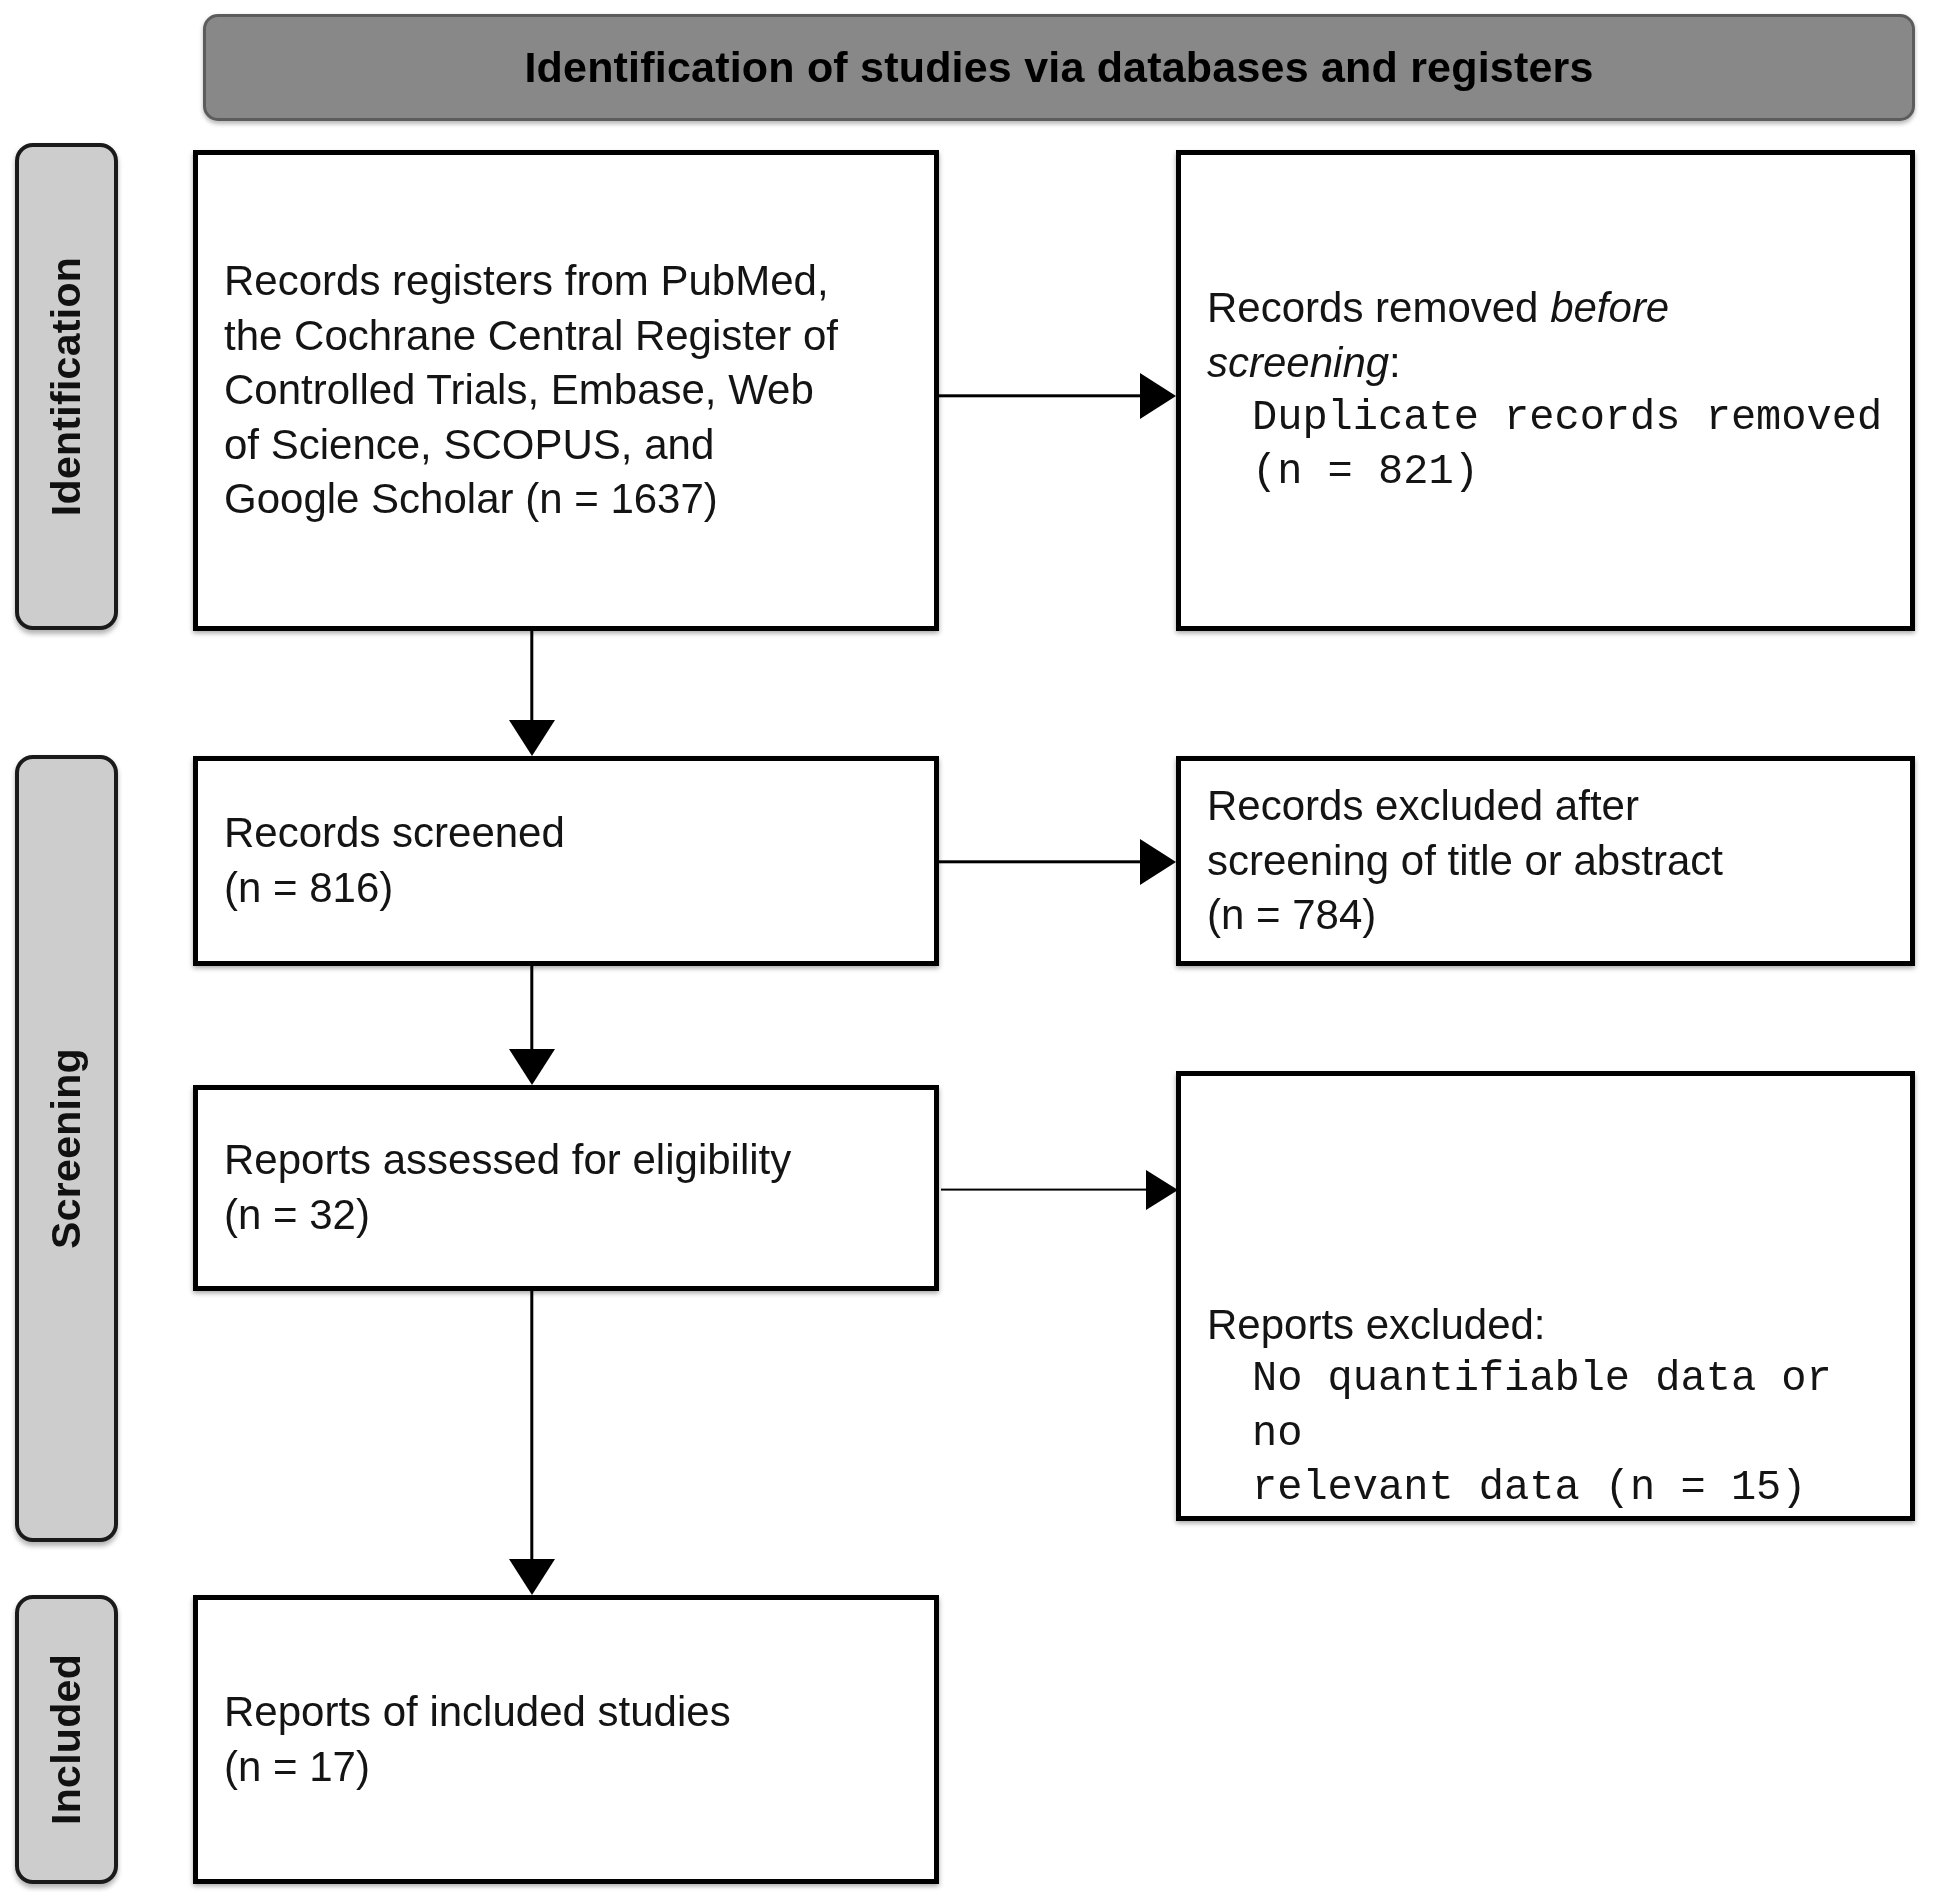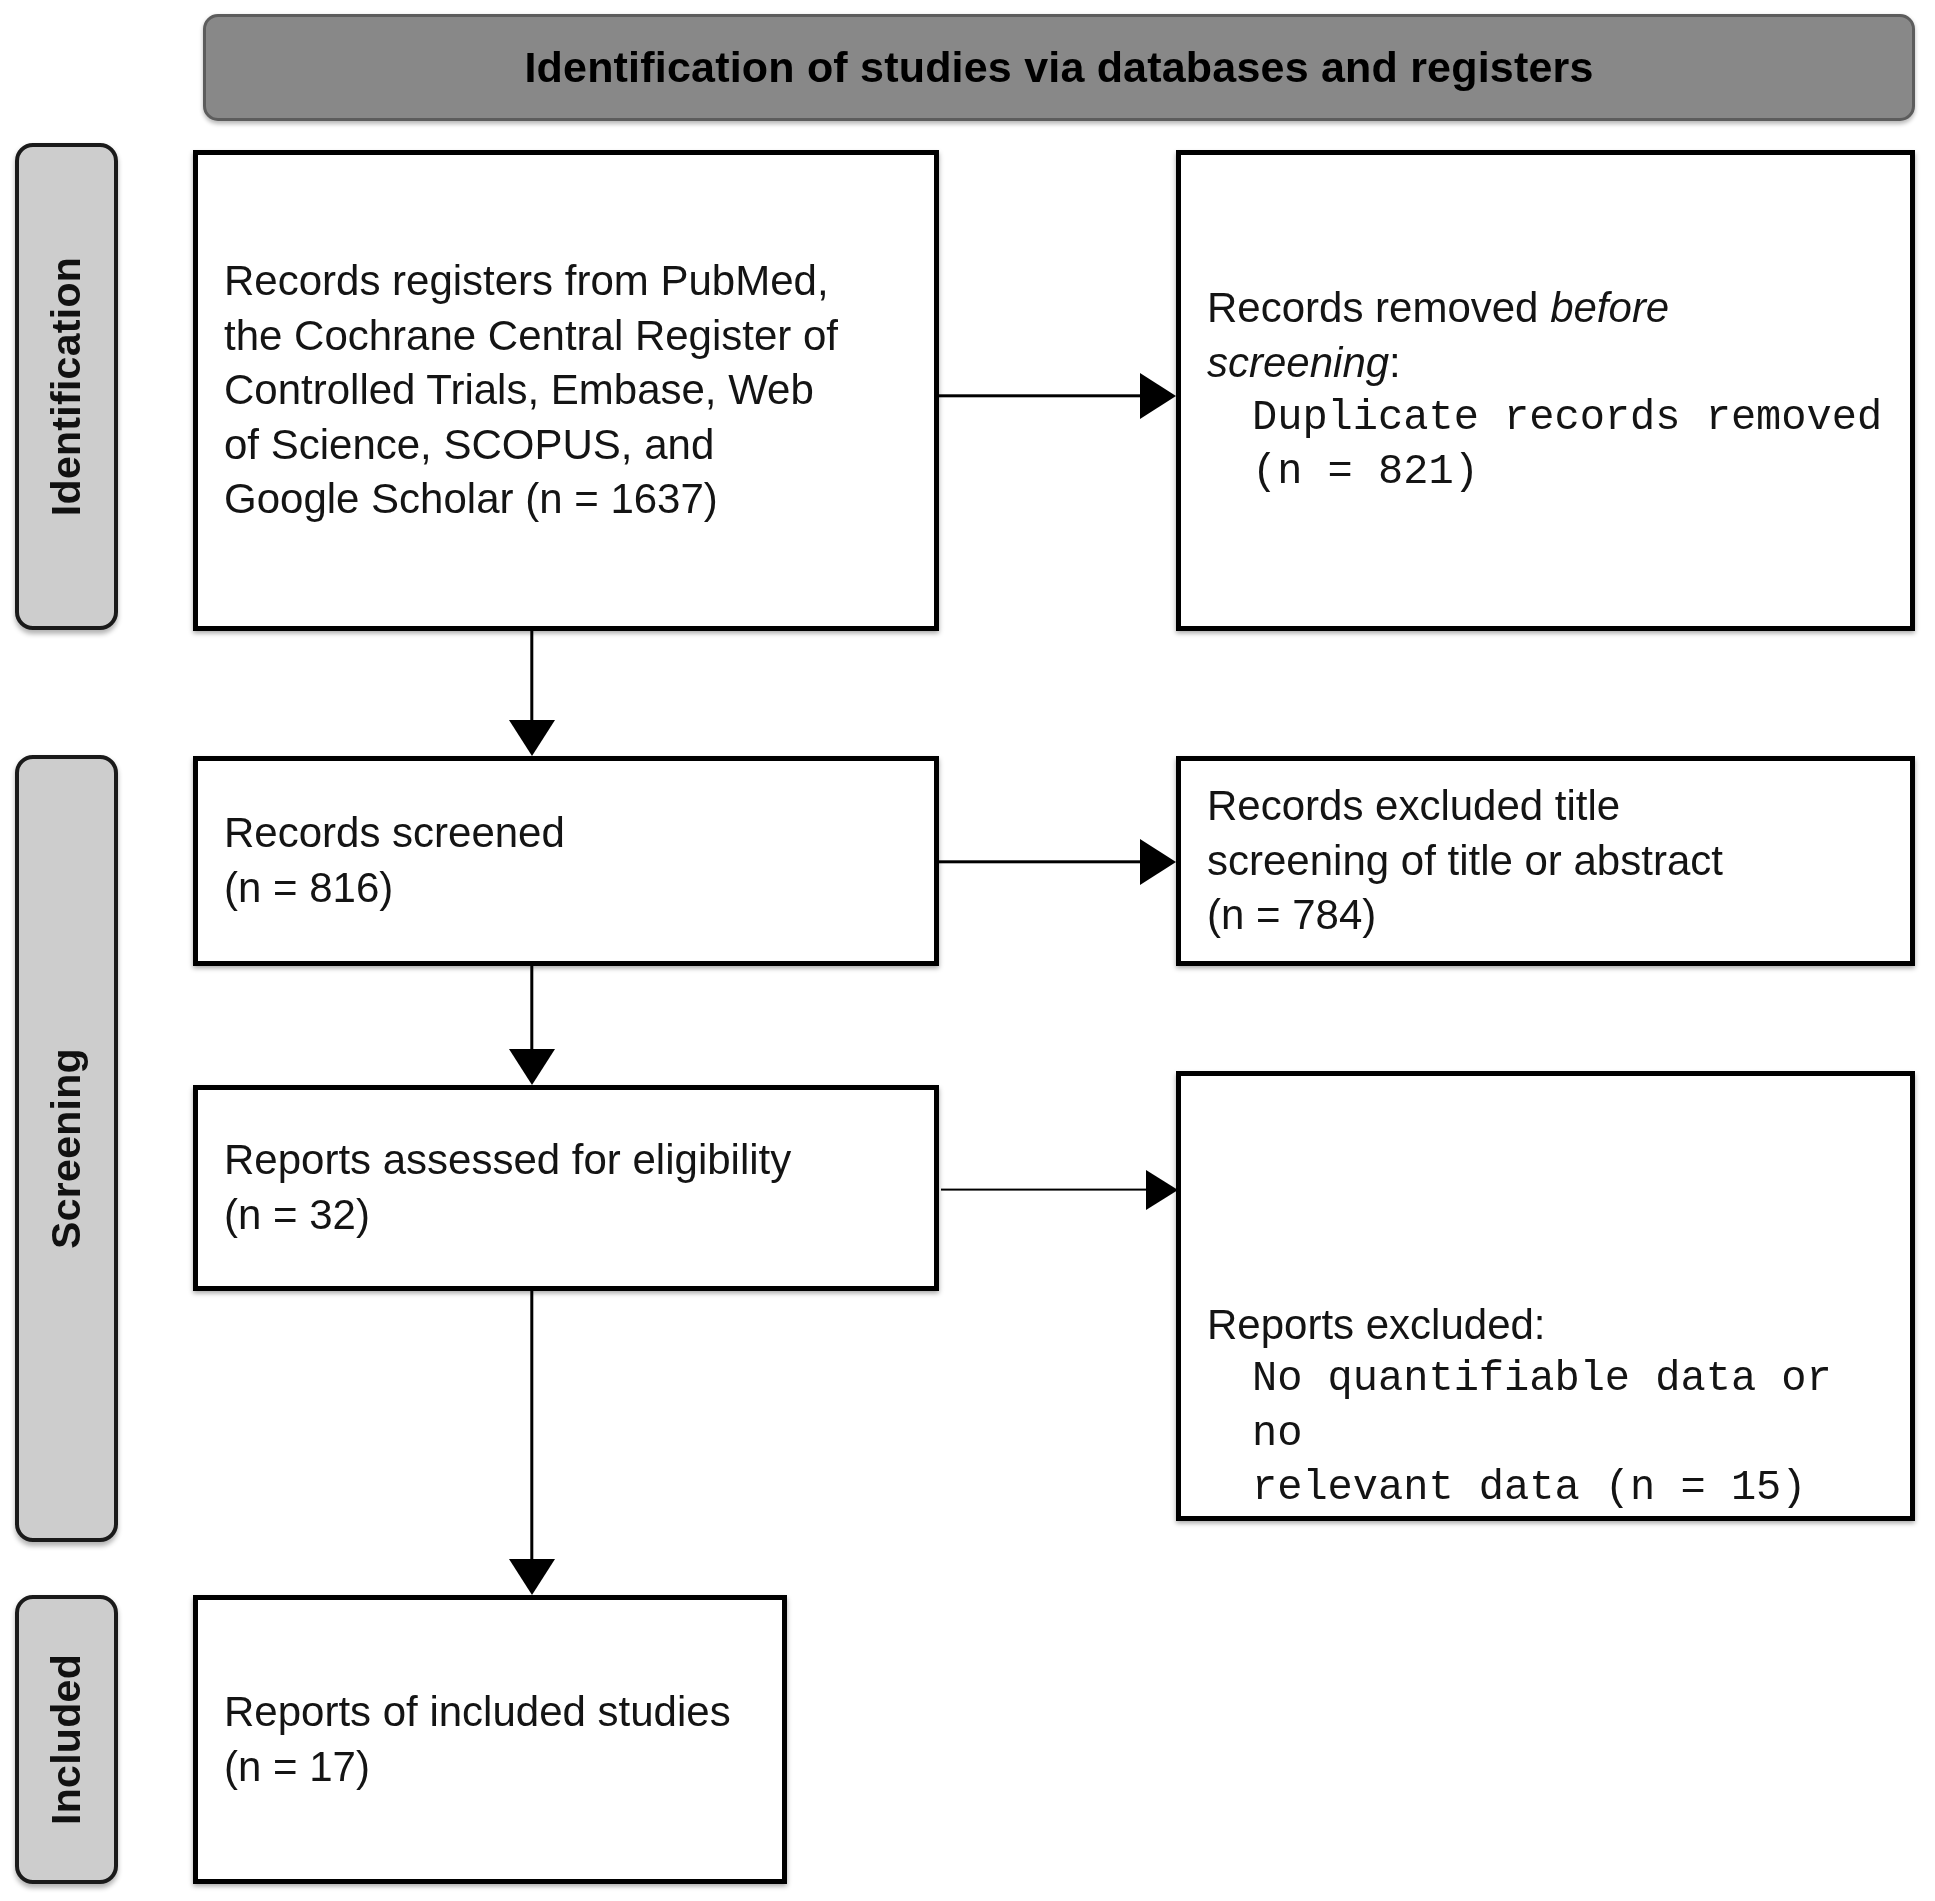--- a/index.html
+++ b/index.html
@@ -88,21 +88,21 @@
   .flow-line { display: block; }
   .flow-line.indent { padding-left: 45px; font-family: Liberation Mono, monospace; }
   .flow-line em { }
 
   #box-identified   { left: 193px;  top: 150px;  width: 746px; height: 481px; }
   #box-removed      { left: 1176px; top: 150px;  width: 739px; height: 481px; }
   #box-screened     { left: 193px;  top: 756px; width: 746px; height: 210px; }
   #box-excluded-scr { left: 1176px; top: 756px; width: 739px; height: 210px; }
   #box-eligibility  { left: 193px;  top: 1085px; width: 746px; height: 206px; }
   #box-excluded-rep { left: 1176px; top: 1071px; width: 739px; height: 450px; align-items: flex-end; }
-  #box-included     { left: 193px;  top: 1595px; width: 594px; height: 289px; }
+  #box-included     { left: 193px;  top: 1595px; width: 746px; height: 289px; }
 
   #box-identified .flow-box-body,
   #box-removed .flow-box-body,
   #box-excluded-rep .flow-box-body { padding-top: 0; }
 
   
   .conn { position: absolute; }
 
   .conn-v .shaft {
     position: absolute;
@@ -207,21 +207,21 @@
 
   <div class="flow-box" id="box-screened">
     <div class="flow-box-body">
       <span class="flow-line">Records screened</span>
       <span class="flow-line">(n = 816)</span>
     </div>
   </div>
 
   <div class="flow-box" id="box-excluded-scr">
     <div class="flow-box-body">
-      <span class="flow-line">Records excluded title</span>
+      <span class="flow-line">Records excluded after</span>
       <span class="flow-line">screening of title or abstract</span>
       <span class="flow-line">(n = 784)</span>
     </div>
   </div>
 
   <div class="flow-box" id="box-eligibility">
     <div class="flow-box-body">
       <span class="flow-line">Reports assessed for eligibility</span>
       <span class="flow-line">(n = 32)</span>
     </div>

